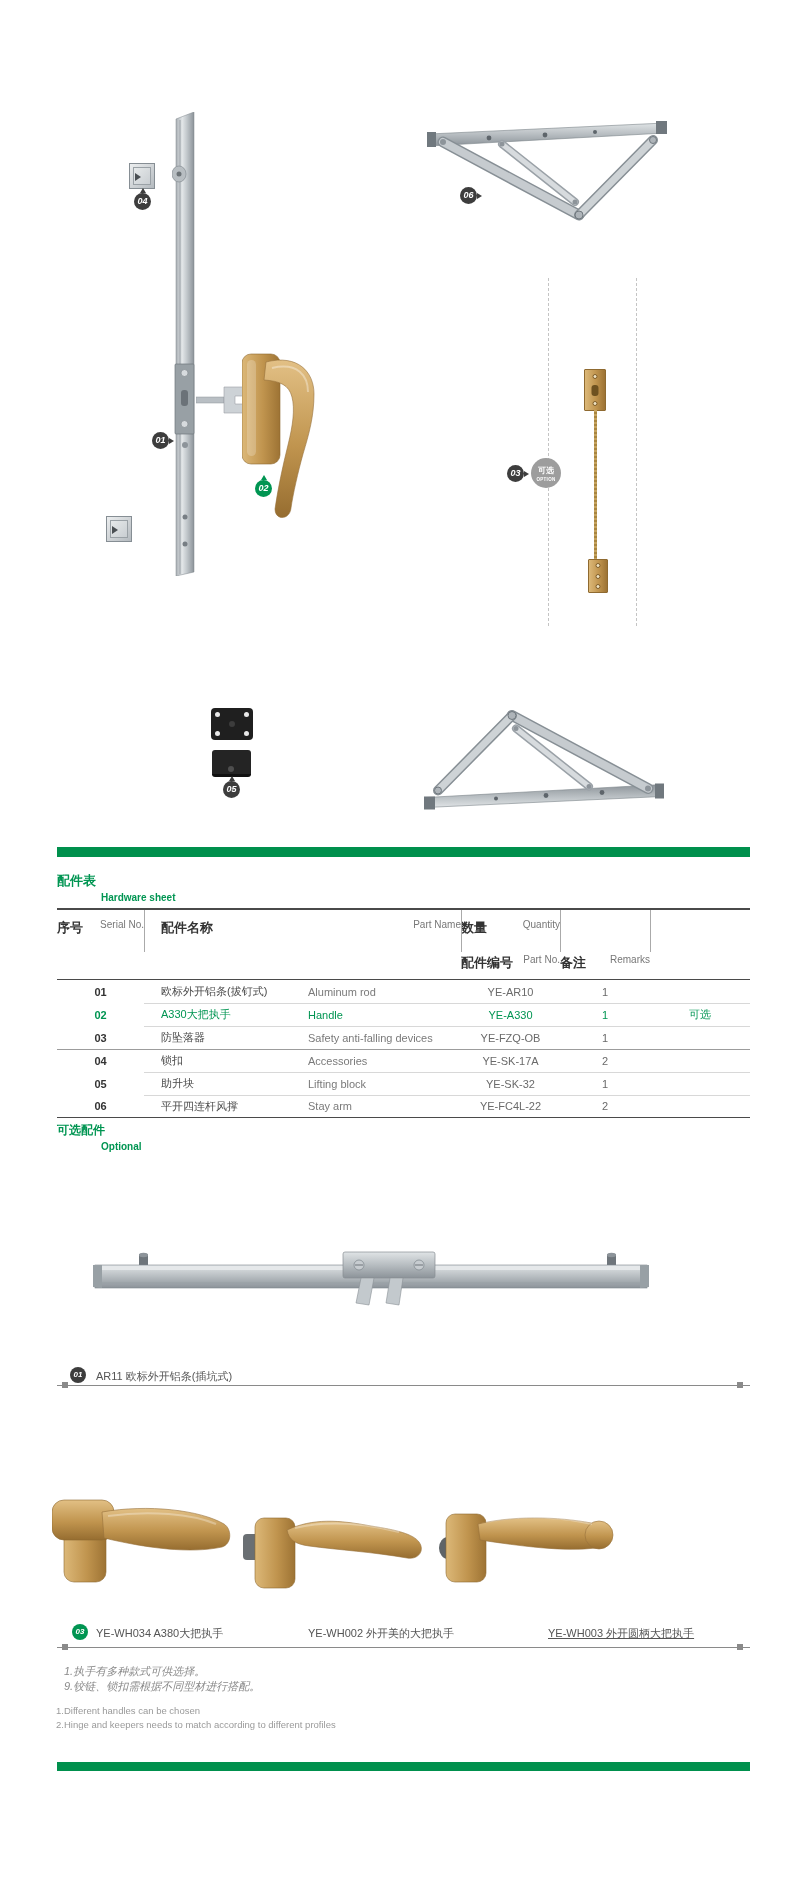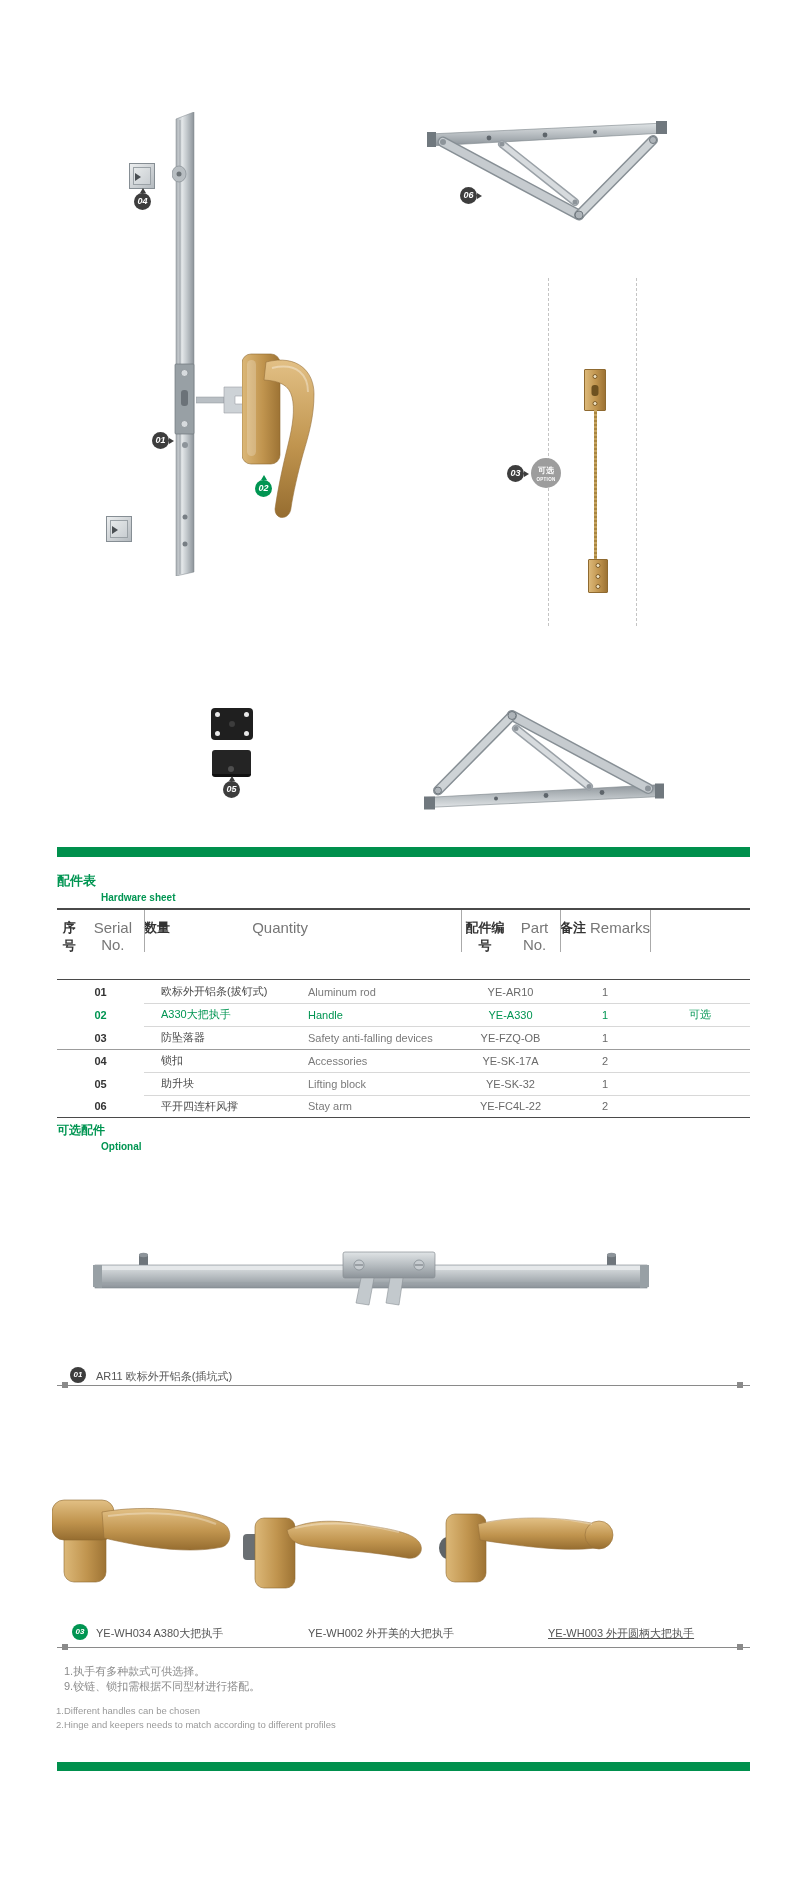--- a/index.html
+++ b/index.html
@@ -56,21 +56,21 @@
   .sec-title-cn{font-size:13px;font-weight:bold;color:var(--accent-green);}
   .sec-title-en{font-size:10px;font-weight:bold;color:var(--accent-green);margin-top:2px;padding-left:44px;}
 
   
   .htable{position:absolute;left:57px;top:896px;width:693px;border-top:2px solid #4a4a4a;}
   .hrow{display:grid;grid-template-columns:87px 164px 153px 99px 90px 100px;align-items:center;position:relative;}
   .thead{height:70px;border-bottom:1px solid #4a4a4a;align-items:stretch;}
   .thead .hc{display:flex;justify-content:space-between;padding:9px 0 8px 0;text-align:center;}
   .thead .hc.left{text-align:left;padding-left:17px;}
   .thead .cn{font-size:13px;color:#333;font-weight:600;}
-  .thead .en{font-size:15px;color:#777;}
+  .thead .en{font-size:10px;color:#777;}
   .vline{position:absolute;top:0;width:1px;height:42px;background:#aaa;}
   .drow{height:23px;font-size:11px;position:relative;}
   .drow .serial{text-align:center;font-weight:bold;color:#333;}
   .drow .cnm{color:#4a4a4a;padding-left:17px;white-space:nowrap;overflow:hidden;}
   .drow .enm{color:#7a7a7a;white-space:nowrap;overflow:hidden;}
   .drow .pn,.drow .qty,.drow .rm{text-align:center;color:#6a6a6a;}
   .drow.sep-light::before{content:'';position:absolute;left:87px;right:0;top:0;height:1px;background:#d8d8d8;}
   .drow.sep-dark::before{content:'';position:absolute;left:0;right:0;top:0;height:1px;background:#9c9c9c;}
   .drow.sep-end{border-bottom:1px solid #4a4a4a;}
   .drow.grn .serial,.drow.grn .cnm,.drow.grn .enm,.drow.grn .pn,.drow.grn .qty,.drow.grn .rm{color:var(--accent-green);}
@@ -235,20 +235,24 @@
     <div class="sec-title-cn">配件表</div>
     <div class="sec-title-en">Hardware sheet</div>
   </div>
 
   <div class="htable">
     <div class="hrow thead">
       <div class="hc">
         <span class="cn">序号</span>
           <span class="en">Serial No.</span>
       </div>
+      <div class="hc left" style="grid-column:2 / span 2;">
+        <span class="cn">配件名称</span>
+          <span class="en">Part Name</span>
+      </div>
       <div class="hc">
         <span class="cn">数量</span>
           <span class="en">Quantity</span>
       </div>
       <div class="hc" style="grid-column:4;">
         <span class="cn">配件编号</span>
           <span class="en">Part No.</span>
       </div>
       <div class="hc">
         <span class="cn">备注</span>
@@ -369,21 +373,21 @@
       <span>03</span>
     </div>
   <div class="lbl" style="left:96px;top:1614px;">YE-WH034 A380大把执手</div>
   <div class="lbl" style="left:308px;top:1614px;">YE-WH002 外开美的大把执手</div>
   <div class="lbl" style="left:548px;top:1614px;text-decoration:underline;">YE-WH003 外开圆柄大把执手</div>
   <div class="sep-line" style="top:1635px;">
     <span class="sq l"></span>
     <span class="sq r"></span>
   </div>
 
-  <div class="note-cn" style="top:1652px;">
+  <div class="note-cn" style="top:1652px;font-style:italic;">
     <div>1.执手有多种款式可供选择。</div>
     <div>9.铰链、锁扣需根据不同型材进行搭配。</div>
   </div>
   <div class="note-en" style="top:1692px;">
     <div>1.Different handles can be chosen</div>
     <div>2.Hinge and keepers needs to match according to different profiles</div>
   </div>
 
   <div class="sec-bar" style="top:1750px;height:9px;"></div>
 

